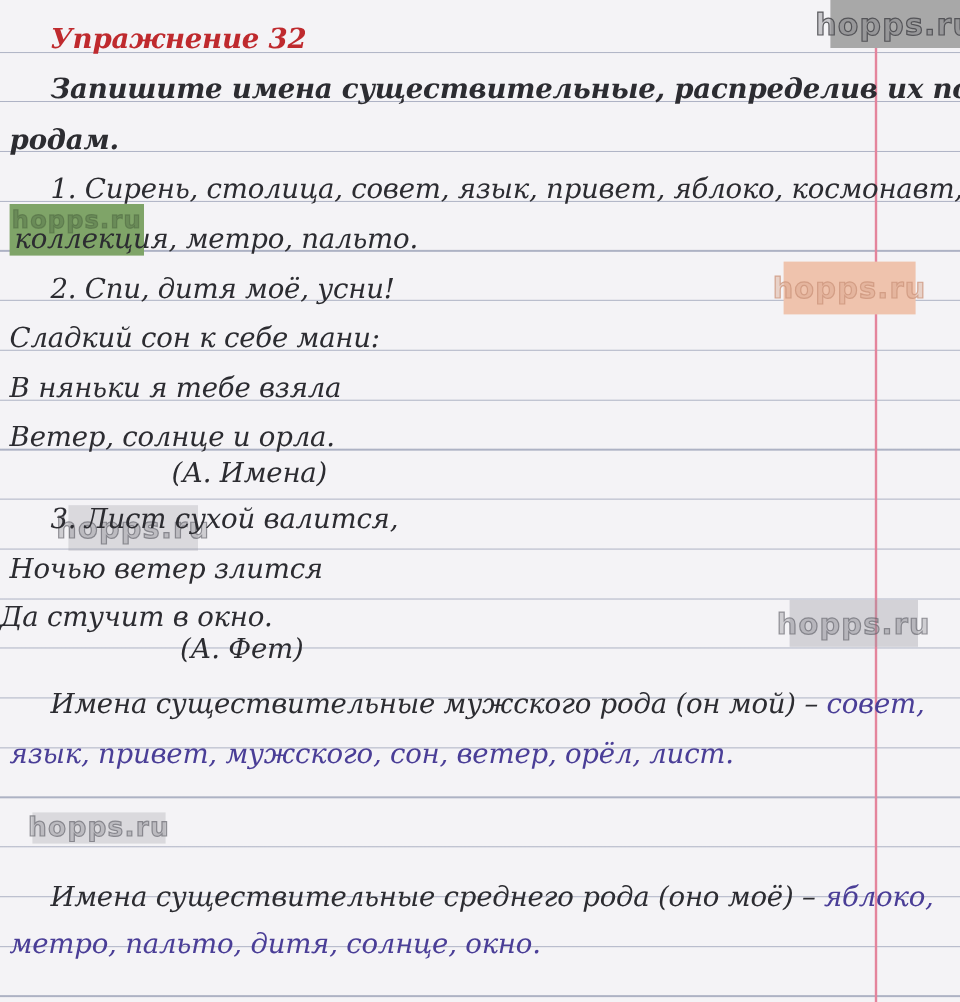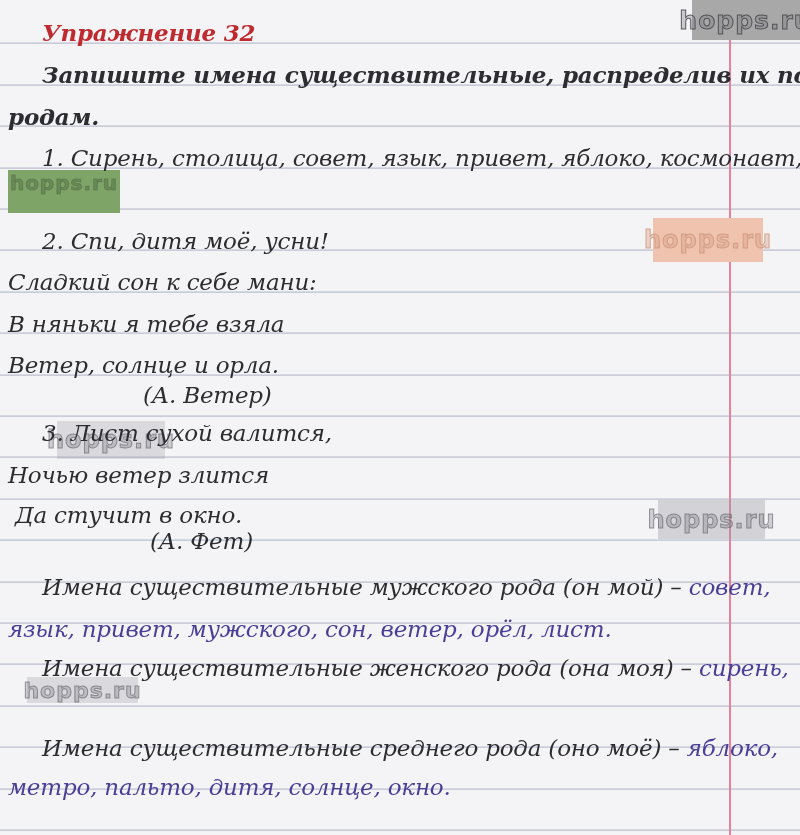--- a/index.html
+++ b/index.html
@@ -120,33 +120,33 @@
   <div class="wm wm-ongreen">
       <span>hopps.ru</span>
     </div>
 
   <div class="row bold red" style="left:42px; top:16px;">Упражнение 32</div>
 
   <div class="row bold" style="left:42px; top:58px;">Запишите имена существительные, распределив их по</div>
   <div class="row bold" style="left:8px;  top:100px;">родам.</div>
 
   <div class="row" style="left:42px; top:141px;">1. Сирень, столица, совет, язык, привет, яблоко, космонавт,</div>
+  <div class="row" style="left:12px; top:183px;"><span>коллекция</span><span>, метро, пальто.</span></div>
 
   <div class="row" style="left:42px; top:224px;">2. Спи, дитя моё, усни!</div>
   <div class="row" style="left:8px;  top:265px;">Сладкий сон к себе мани:</div>
   <div class="row" style="left:8px;  top:307px;">В няньки я тебе взяла</div>
   <div class="row" style="left:8px;  top:348px;">Ветер, солнце и орла.</div>
-  <div class="row" style="left:143px; top:378px;">(А. Ветер)</div>
+  <div class="row" style="left:143px; top:378px;">(А. Имена)</div>
 
   <div class="row" style="left:42px; top:416px;">3. Лист сухой валится,</div>
   <div class="row" style="left:8px;  top:458px;">Ночью ветер злится</div>
-  <div class="row" style="left:15px;  top:498px;">Да стучит в окно.</div>
+  <div class="row" style="left:0;  top:498px;">Да стучит в окно.</div>
   <div class="row" style="left:150px; top:524px;font-style:italic;">(А. Фет)</div>
 
   <div class="row" style="left:42px; top:570px;"><span>Имена существительные мужского рода (он мой) –  </span><span class="purple">совет,</span></div>
   <div class="row purple" style="left:8px; top:612px;">язык, привет, мужского, сон, ветер, орёл, лист.</div>
 
-  <div class="row" style="left:42px; top:651px;"><span>Имена существительные женского рода (она моя) – </span><span class="purple">сирень,</span></div>
 
   <div class="row" style="left:42px; top:731px;"><span>Имена существительные среднего рода (оно моё) –  </span><span class="purple">яблоко,</span></div>
   <div class="row purple" style="left:8px; top:770px;">метро, пальто, дитя, солнце, окно.</div>
 
 </div>
 
 </body></html>

